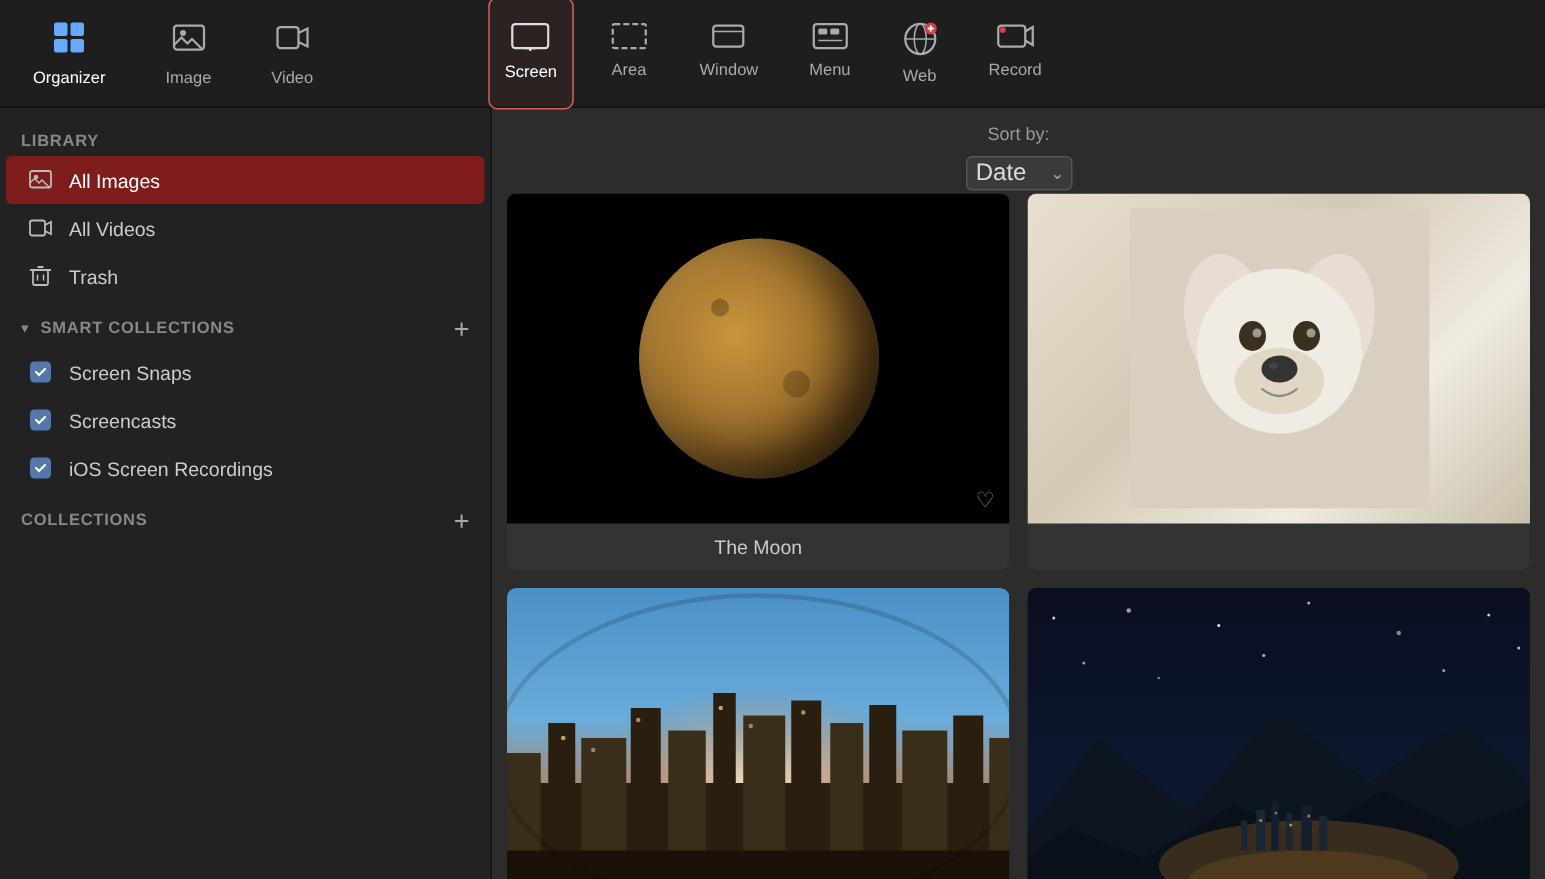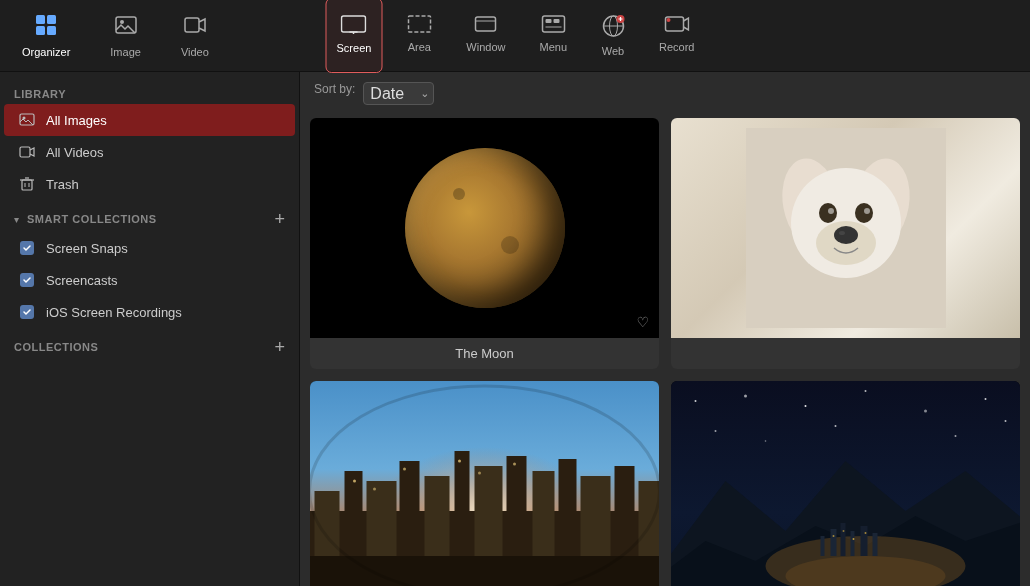--- a/index.html
+++ b/index.html
@@ -72,21 +72,21 @@
 
     
     #main {
       display: flex;
       flex: 1;
       overflow: hidden;
     }
 
     
     #sidebar {
-      width: 300px;
+      width: 328px;
       background: #222;
       flex-shrink: 0;
       overflow-y: auto;
       border-right: 1px solid #111;
       padding-top: 8px;
     }
 
     .sidebar-section-header {
       display: flex;
       align-items: center;
@@ -148,23 +148,25 @@
     
     #content {
       flex: 1;
       background: #2c2c2c;
       overflow-y: auto;
       padding: 10px 10px 10px 10px;
     }
 
     .sort-bar {
       display: flex;
+      align-items: center;
       gap: 8px;
-      margin-bottom: 13px;
+      margin-bottom: 2px;
       padding: 0 4px;
+      flex-direction: column;
     }
     .sort-label {
       font-size: 12px;
       color: #999;
     }
     .sort-select {
       background: #3a3a3a;
       border: 1px solid #555;
       color: #ddd;
       font-size: 16px;

